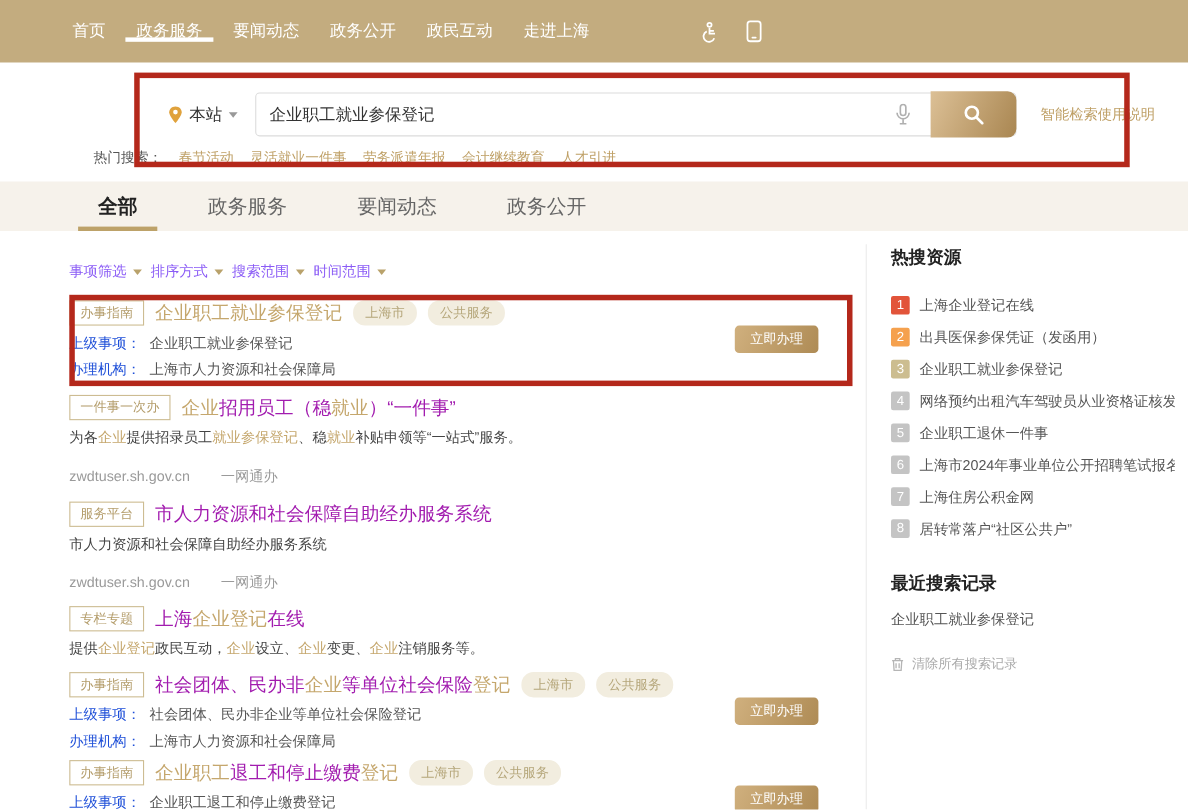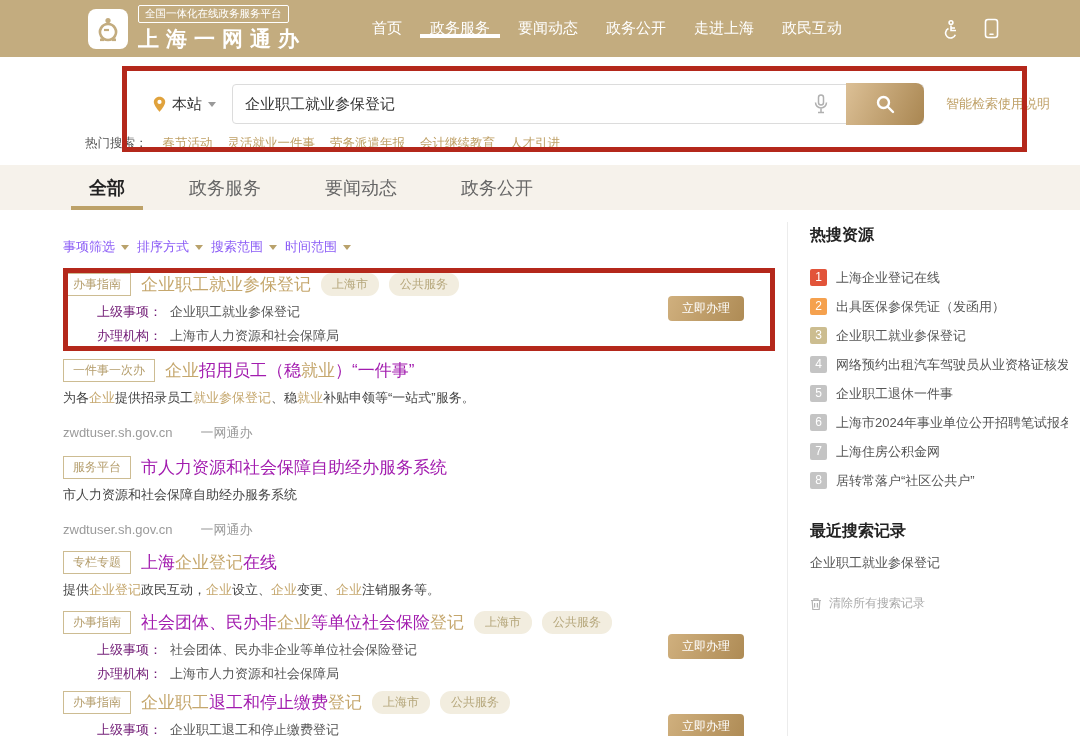--- a/index.html
+++ b/index.html
@@ -69,21 +69,21 @@
   .result { position:relative; }
   .r-title-row { display:flex; align-items:center; gap:10px; height:24px; }
   .r-badge { border:1px solid #cdbc92; color:#b49d6b; font-size:12px; padding:2px 9px;
     white-space:nowrap; }
   .r-title { font-size:17px; cursor:pointer; white-space:nowrap; }
   .r-title span { color:#a21caf; }
   .r-title span.hl { color:#c5a76d; }
   .r-tag { background:#f2eddf; color:#b5a67a; border-radius:11px; padding:3px 11px;
     font-size:12px; white-space:nowrap; }
   .r-field { margin-top:7px; font-size:13px; color:#555; line-height:17px; }
-  .r-field .f-label { margin-right:8px; color:#701a75;margin-left:34px; }
+  .r-field .f-label { margin-right:8px; color:#1d4ed8; }
   .r-desc { margin-top:7px; font-size:13px; line-height:17px; }
   .r-desc span { color:#444; }
   .r-desc span.hl { color:#c5a76d; }
   .r-source { margin-top:18px; font-size:13px; color:#9a9a9a; line-height:17px;
     display:flex; gap:28px; }
   .r-action { position:absolute; left:605px; top:24px; width:76px; height:25px;
     border:none; border-radius:4px; color:#fff; font-size:12px; cursor:pointer;
     background:linear-gradient(115deg,#d0b07e,#ae8b55); font-family:inherit; }
 
   
@@ -102,42 +102,27 @@
 
   
   .anno { position:absolute; border:5px solid #b4281b; pointer-events:none; z-index:40; }
   .anno-search { left:122px; top:66px; width:905px; height:86px; }
   .anno-result { left:63px; top:268px; width:712px; height:83px; }
 </style>
 </head>
 <body>
 
 <div class="header">
-  <div class="logo-wrap">
-    <div class="logo-icon">
-      <svg width="28" height="28" viewBox="0 0 28 28">
-        <circle cx="14" cy="5.5" r="2.6" fill="#c3ac7f"></circle>
-        <path d="M14 9 a8 8 0 1 0 0.02 0" fill="none" stroke="#c3ac7f" stroke-width="2.6"></path>
-        <path d="M10 15 h5" stroke="#c3ac7f" stroke-width="2.2"></path>
-        <rect x="6" y="23.5" width="4" height="2.6" fill="#c3ac7f"></rect>
-        <rect x="18" y="23.5" width="4" height="2.6" fill="#c3ac7f"></rect>
-      </svg>
-    </div>
-    <div class="logo-text">
-      <span class="platform-label">全国一体化在线政务服务平台</span>
-      <span class="site-name">上海一网通办</span>
-    </div>
-  </div>
   <nav class="main-nav">
       <div class="nav-item">首页</div>
       <div class="nav-item active">政务服务</div>
       <div class="nav-item">要闻动态</div>
       <div class="nav-item">政务公开</div>
+      <div class="nav-item">政民互动</div>
       <div class="nav-item">走进上海</div>
-      <div class="nav-item">政民互动</div>
     </nav>
   <div class="header-icons">
     <span>
       <svg width="20" height="20" viewBox="0 0 20 20" fill="none" stroke="#fff" stroke-width="1.6">
         <circle cx="11" cy="3.6" r="1.9"></circle>
         <path d="M11 6.5 v5 h5"></path>
         <path d="M11 9 h4"></path>
         <path d="M8.5 9.5 a5 5 0 1 0 6.8 6.2"></path>
       </svg>
     </span>

